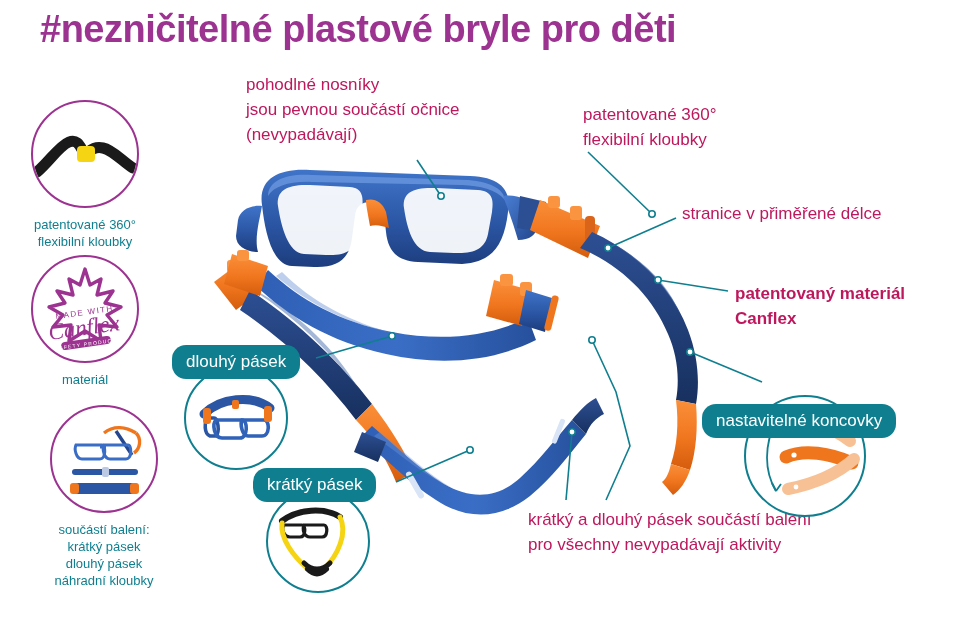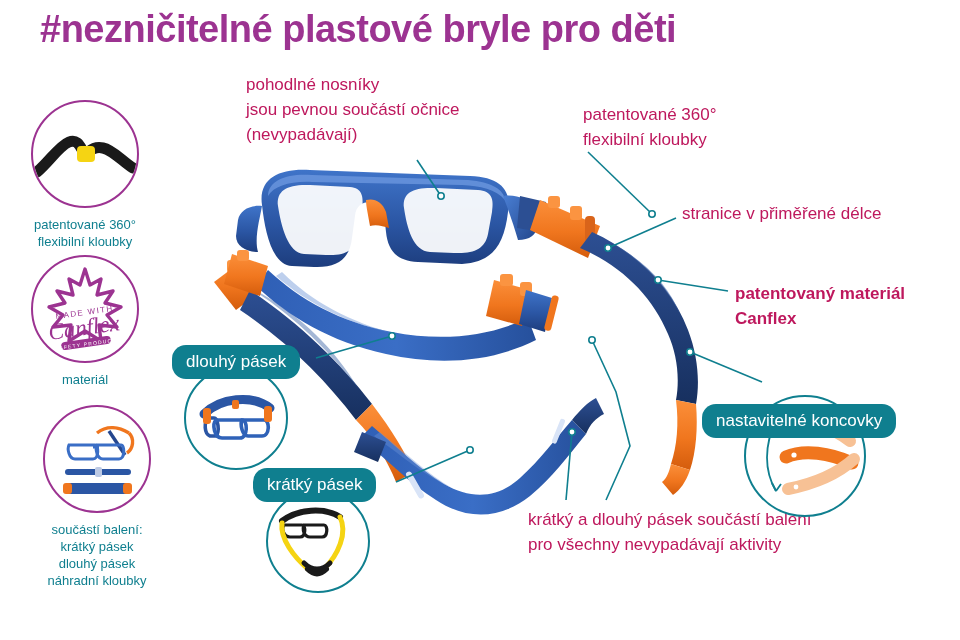--- a/index.html
+++ b/index.html
@@ -24,21 +24,21 @@
   .feat .ring{
     width:104px;height:104px;border-radius:50%;
     border:2px solid #9c3391;margin:0 auto;position:relative;overflow:hidden;
     background:#fff;
   }
   .feat .cap{
     margin-top:8px;font-size:13px;line-height:17px;color:#0f7f8f;
   }
   #feat1{left:0px;top:100px;}
   #feat2{left:0px;top:255px;}
-  #feat3{left:12px;top:405px;}
+  #feat3{left:1px;top:405px;padding-left:18px;}
 
   
   .pill{
     position:absolute;background:#0f7f8f;color:#ffffff;
     border-radius:14px;font-size:17px;line-height:1;
     padding:8px 14px 9px 14px;white-space:nowrap;z-index:6;
   }
   #pill-long{left:172px;top:345px;}
   #pill-short{left:253px;top:468px;}
   #pill-tips{left:702px;top:384px;margin-top:20px;}

